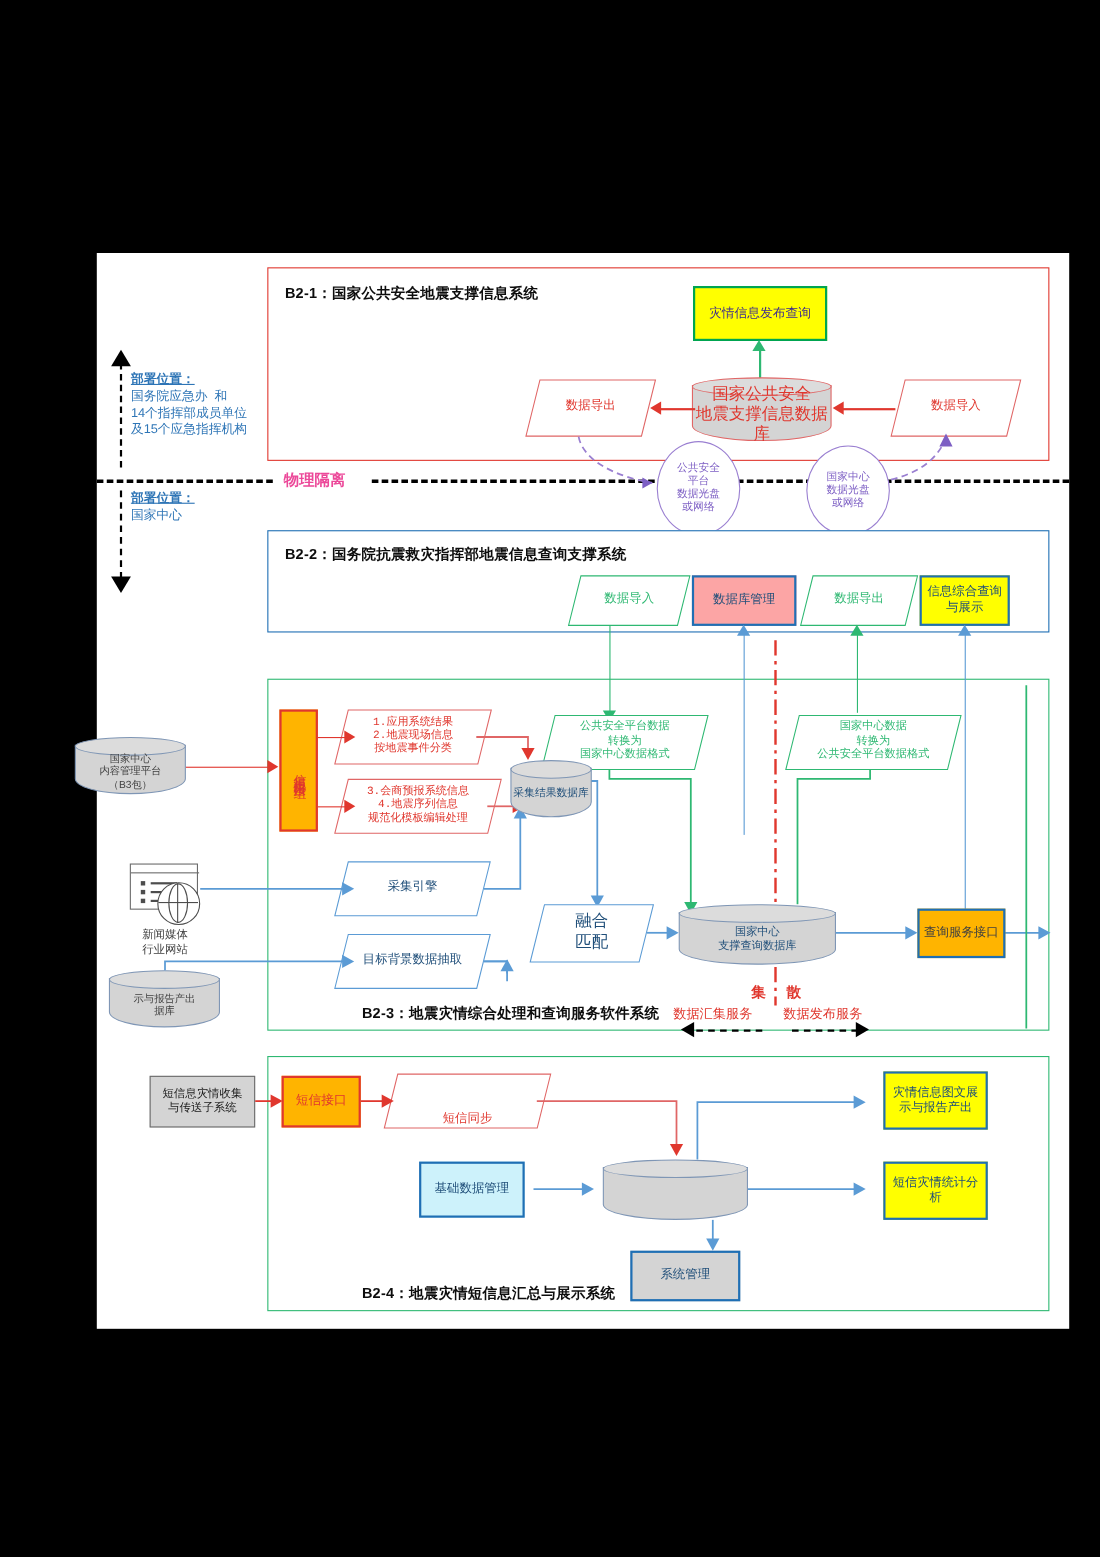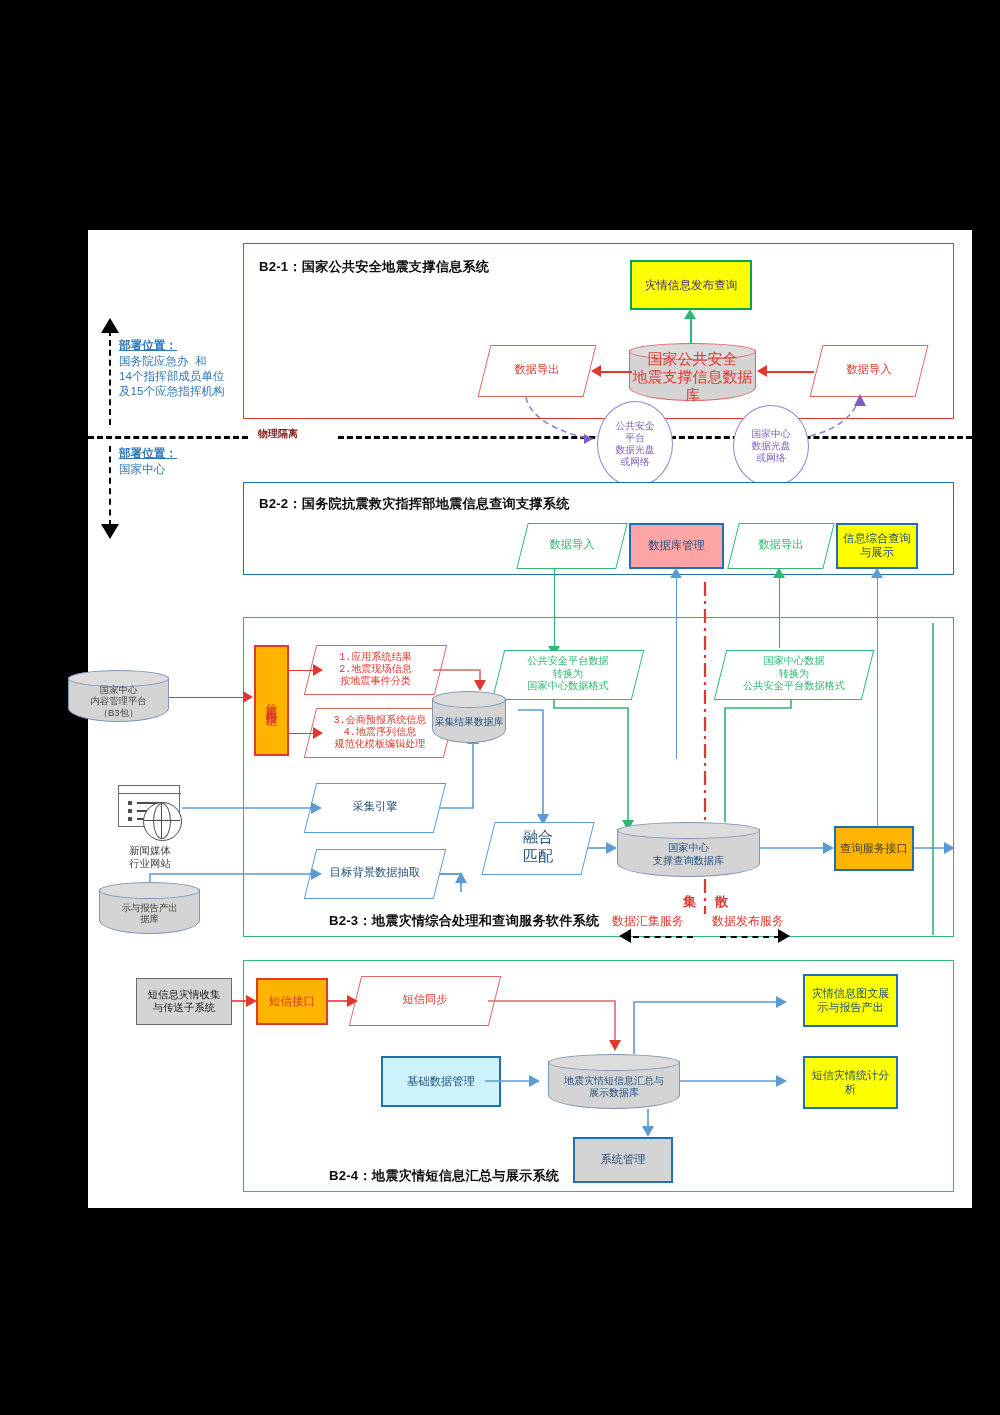--- a/index.html
+++ b/index.html
@@ -41,21 +41,21 @@
   <div id="page">
 
     <div class="vl" style="left:21px;top:100px;height:95px;border-left:2.6px dashed #000;"></div>
     <div class="ar" style="left:13px;top:88px;border-left:9px solid transparent;border-right:9px solid transparent;border-bottom:15px solid #000;"></div>
     <div class="lbl" style="left:31px;top:108px;font-size:11.6px;font-weight:bold;color:#2e75b6;text-decoration:underline;">部署位置：</div>
     <div class="lbl" style="left:31px;top:124px;font-size:11.6px;color:#2e75b6;">国务院应急办  和
 14个指挥部成员单位
 及15个应急指挥机构</div>
 
     <div class="hl" style="left:0px;top:206px;width:160px;border-top:3.4px dashed #000;"></div>
-    <div class="lbl" style="left:170px;top:198px;font-size:10px;color:#7f1d1d;font-weight:bold;">物理隔离</div>
+    <div class="lbl" style="left:170px;top:198px;font-size:14px;color:#ec4899;font-weight:bold;">物理隔离</div>
     <div class="hl" style="left:250px;top:206px;width:634px;border-top:3.4px dashed #000;"></div>
 
     <div class="vl" style="left:21px;top:216px;height:80px;border-left:2.6px dashed #000;"></div>
     <div class="ar" style="left:13px;top:294px;border-left:9px solid transparent;border-right:9px solid transparent;border-top:15px solid #000;"></div>
     <div class="lbl" style="left:31px;top:216px;font-size:11.6px;font-weight:bold;color:#2e75b6;text-decoration:underline;">部署位置：</div>
     <div class="lbl" style="left:31px;top:232px;font-size:11.6px;color:#2e75b6;">国家中心</div>
 
     <div class="panel" style="left:155px;top:13px;width:711px;height:176px;border:1.6px solid #e0372e;">
       <div class="ptitle" style="left:15px;top:14px;">B2-1：国家公共安全地震支撑信息系统</div>
     </div>
@@ -269,21 +269,21 @@
 转换为
 国家中心数据格式</span>
     </div>
     <div class="para" style="left:632px;top:420px;width:148px;height:50px;">
       <div class="para-in" style="background:#fff;border:1.3px solid #2eb872;transform:skewX(-14deg);"></div>
       <span style="position:relative;color:#2eb872;font-size:10.2px;white-space:pre-line;">国家中心数据
 转换为
 公共安全平台数据格式</span>
     </div>
 
-    <div class="cyl" style="left:344px;top:461px;width:74px;height:52px;">
+    <div class="cyl" style="left:376px;top:461px;width:74px;height:52px;">
       <div class="body"></div>
       <div class="top"></div>
       <div class="lab" style="color:#1f4e79;font-size:9.8px;">采集结果数据库</div>
     </div>
 
     <div class="para" style="left:400px;top:592px;width:100px;height:53px;">
       <div class="para-in" style="background:#fff;border:1.3px solid #5b9bd5;transform:skewX(-14deg);"></div>
       <span style="position:relative;color:#1f4e79;font-size:15px;white-space:pre-line;">融合
 匹配</span>
     </div>
@@ -319,33 +319,31 @@
 
     <div class="rect" style="left:48px;top:748px;width:96px;height:47px;background:#d4d4d4;border:1.6px solid #6b6b6b;
                 color:#1a1a1a;font-size:10.4px;white-space:pre-line;">
       <span>短信息灾情收集
 与传送子系统</span>
     </div>
     <div class="rect" style="left:168px;top:748px;width:72px;height:47px;background:#ffb400;border:2.4px solid #e0372e;
                 color:#e0372e;font-size:11.6px;">
       <span>短信接口</span>
     </div>
-    <div class="para" style="left:267px;top:746px;width:140px;height:50px;">
+    <div class="para" style="left:267px;top:746px;width:140px;height:50px;align-items:flex-end;">
       <div class="para-in" style="background:#fff;border:1.3px solid #e06666;transform:skewX(-14deg);"></div>
       <span style="position:relative;color:#e0372e;font-size:11.3px;">短信同步</span>
     </div>
-    <div class="rect" style="left:293px;top:826px;width:120px;height:51px;background:#cdf2fb;border:2.4px solid #1f6fb4;
+    <div class="rect" style="left:293px;top:826px;width:96px;height:51px;background:#cdf2fb;border:2.4px solid #1f6fb4;
                 color:#1f4e79;font-size:11.3px;">
       <span>基础数据管理</span>
     </div>
     <div class="cyl" style="left:460px;top:824px;width:132px;height:55px;">
       <div class="body"></div>
       <div class="top"></div>
-      <div class="lab" style="color:#1f4e79;font-size:10px;white-space:pre-line;">地震灾情短信息汇总与
-展示数据库</div>
     </div>
     <div class="rect" style="left:485px;top:907px;width:100px;height:46px;background:#d4d4d4;border:2.2px solid #1f6fb4;
                 color:#1f4e79;font-size:11.3px;">
       <span>系统管理</span>
     </div>
     <div class="rect" style="left:715px;top:744px;width:95px;height:53px;background:#ffff00;border:2.2px solid #1f6fb4;
                 color:#1f4e79;font-size:11.1px;white-space:pre-line;">
       <span>灾情信息图文展
 示与报告产出</span>
     </div>

